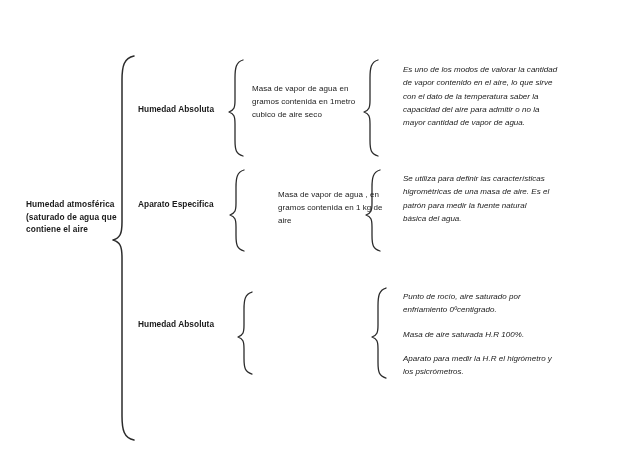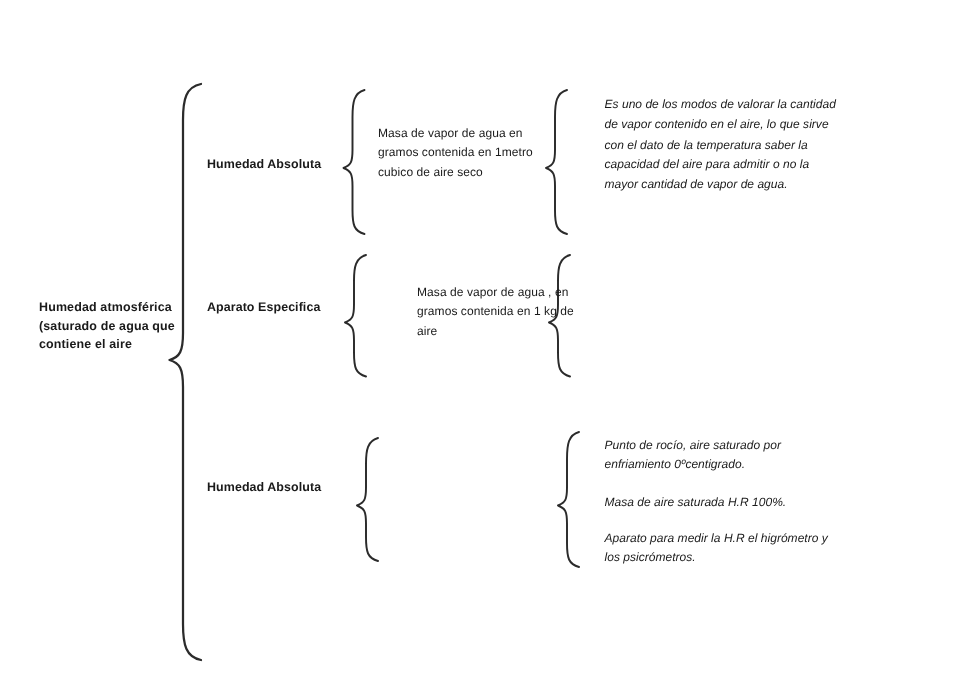--- a/index.html
+++ b/index.html
@@ -160,20 +160,23 @@
   <div class="node mid-text m1">Masa de vapor de agua en gramos contenida en 1metro cubico de aire seco</div>
 
   <div class="node right-text r1">
     <p>Es uno de los modos de valorar la cantidad de vapor contenido en el aire, lo que sirve con el dato de la temperatura saber la capacidad del aire para admitir o no la mayor cantidad de vapor de agua.</p>
   </div>
 
   <div class="node branch-label b2">Aparato Especifica</div>
 
   <div class="node mid-text m2">Masa de vapor de agua , en gramos contenida en 1 kg de aire</div>
 
+  <div class="node right-text r2">
+    <p>Se utiliza para definir las características  higrométricas de una masa de aire. Es el patrón para medir la fuente natural básica del agua.</p>
+  </div>
 
   <div class="node branch-label b3">Humedad Absoluta</div>
 
 
   <div class="node right-text r3">
     <p>Punto de rocío, aire saturado por enfriamiento 0ºcentigrado.</p>
     <p>Masa de aire saturada H.R 100%.</p>
     <p>Aparato para medir la H.R el higrómetro y los psicrómetros.</p>
   </div>
 

